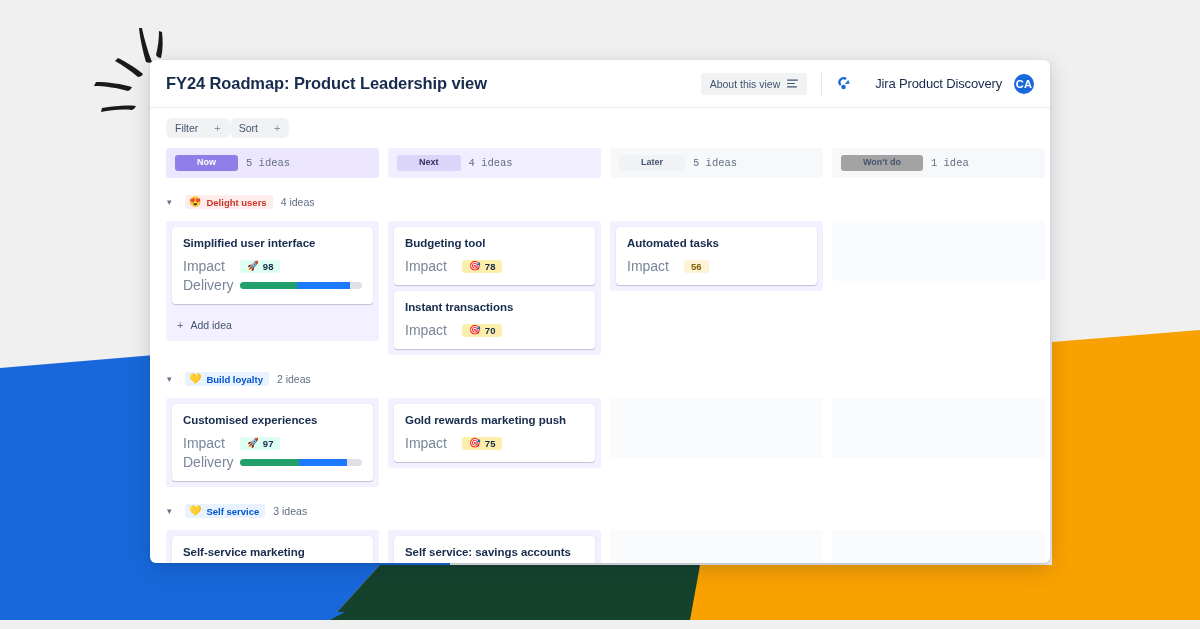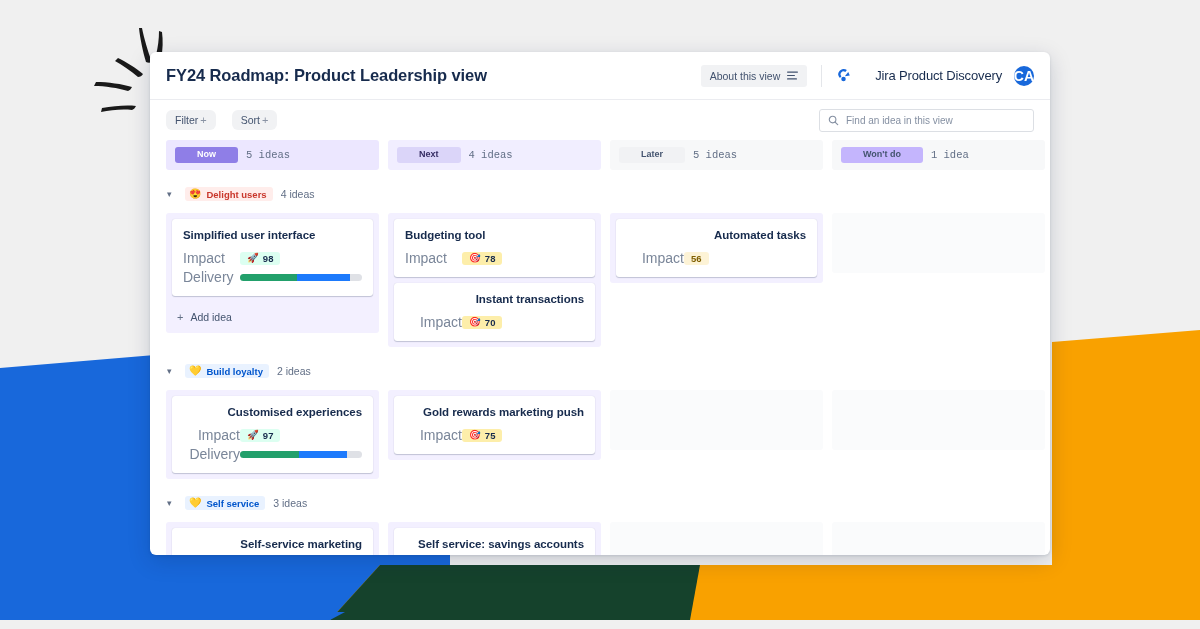--- a/index.html
+++ b/index.html
@@ -12,21 +12,21 @@
 
   
   #bg { position: absolute; inset: 0; width: 1200px; height: 629px; }
 
   
   #sketch { position: absolute; left: 80px; top: 14px; width: 130px; height: 110px; }
 
   
   .window {
     position: absolute;
-    left: 150px; top: 52px;
+    left: 150px; top: 60px;
     width: 900px; height: 503px;
     background: #ffffff;
     border-radius: 6px;
     box-shadow: 0 6px 22px rgba(9,30,66,0.18), 0 1px 3px rgba(9,30,66,0.12);
     overflow: hidden;
   }
 
   
   .titlebar {
     height: 48px;
@@ -48,41 +48,41 @@
     font-size: 10.5px; color: #42526e; font-weight: 400;
     cursor: pointer;
     white-space: nowrap;
   }
   .divider-v { width: 1px; height: 22px; background: #e4e6ea; margin: 0 14px; }
   .brand { display: flex; align-items: center; gap: 24px; }
   .brand-name { font-size: 13px; color: #172b4d; font-weight: 400; letter-spacing: -0.15px; }
   .avatar {
     width: 20px; height: 20px; border-radius: 50%;
     background: #1868db;
-    color: #ffffff; font-size: 14px; font-weight: 700;
+    color: #ffffff; font-size: 11px; font-weight: 700;
     display: flex; align-items: center; justify-content: center;
     margin-left: 12px;
     letter-spacing: 0.2px;
     cursor: pointer;
   }
 
   
   .toolbar {
     height: 40px;
     display: flex; align-items: center;
     padding: 0 16px;
   }
   .chip {
     background: #f1f2f4;
     border-radius: 6px;
     padding: 4px 9px;
     font-size: 10.5px; color: #44546f;
-    display: flex; align-items: center; gap: 2px;
+    display: flex; align-items: center; gap: 16px;
     cursor: pointer;
-    margin-right: 16px;
+    margin-right: 0;
   }
   .chip .plus { color: #8993a4; font-size: 11px; line-height: 1; }
 
   .search-box {
     margin-left: auto;
     width: 215px; height: 23px;
     border: 1px solid #dcdfe4; border-radius: 3px;
     background: #ffffff;
     display: flex; align-items: center;
     padding: 0 8px; gap: 7px;
@@ -142,21 +142,21 @@
   .lane.empty { background: #fafbfc; }
 
   .card {
     background: #ffffff;
     border-radius: 3px;
     box-shadow: 0 1px 1px rgba(9,30,66,0.20), 0 0 1px rgba(9,30,66,0.18);
     padding: 10px 11px 11px;
     margin-bottom: 6px;
     cursor: pointer;
   }
-  .card:last-child { margin-bottom: 0; text-align: right; }
+  .card:last-child { margin-bottom: 0; }
   .card-title {
     font-size: 11.5px; font-weight: 700; color: #172b4d;
     margin-bottom: 9px; letter-spacing: -0.05px;
   }
   .field { display: flex; align-items: center; height: 16px; margin-top: 3px; }
   .field-label { font-size: 14px; color: #7a8699; width: 57px; flex: none; }
   .pill {
     display: inline-flex; align-items: center; gap: 4px;
     border-radius: 3px; padding: 1px 7px;
     font-size: 9.5px; font-weight: 700;
@@ -244,29 +244,20 @@
   <div class="toolbar">
     <div class="chip">
       <span>Filter</span>
       <span class="plus">+</span>
     </div>
     <div class="chip">
       <span>Sort</span>
       <span class="plus">+</span>
     </div>
 
-    <div class="search-box">
-      <span>
-        <svg width="11" height="11" viewBox="0 0 12 12">
-          <circle cx="5" cy="5" r="3.6" fill="none" stroke="#8590a2" stroke-width="1.2"></circle>
-          <line x1="7.7" y1="7.7" x2="10.6" y2="10.6" stroke="#8590a2" stroke-width="1.2" stroke-linecap="round"></line>
-        </svg>
-      </span>
-      <input type="text" placeholder="Find an idea in this view" style="">
-    </div>
   </div>
 
   <div class="board">
     <div class="colrow" id="column-headers">
         <div class="col">
           <div class="colhead" style="background:#ece7ff">
             <span class="badge" style="background:#8f7ee7;color:#ffffff">Now</span>
             <span class="count">5 ideas</span>
           </div>
         </div>
@@ -277,21 +268,21 @@
           </div>
         </div>
         <div class="col">
           <div class="colhead" style="background:#f7f8f9">
             <span class="badge" style="background:#f1f2f4;color:#44546f">Later</span>
             <span class="count">5 ideas</span>
           </div>
         </div>
         <div class="col">
           <div class="colhead" style="background:#f7f8f9">
-            <span class="badge" style="background:#c4b5fd;color:#44546f">Won't do</span>
+            <span class="badge" style="background:#a3a3a3;color:#44546f">Won't do</span>
             <span class="count">1 idea</span>
           </div>
         </div>
       </div>
     <div id="groups">
         <div class="grouphead">
           <span class="chev">▾</span>
           <span class="glabel" style="background:#ffedeb;color:#c9372c">
             <span class="emoji">😍</span>
             <span>Delight users</span>

